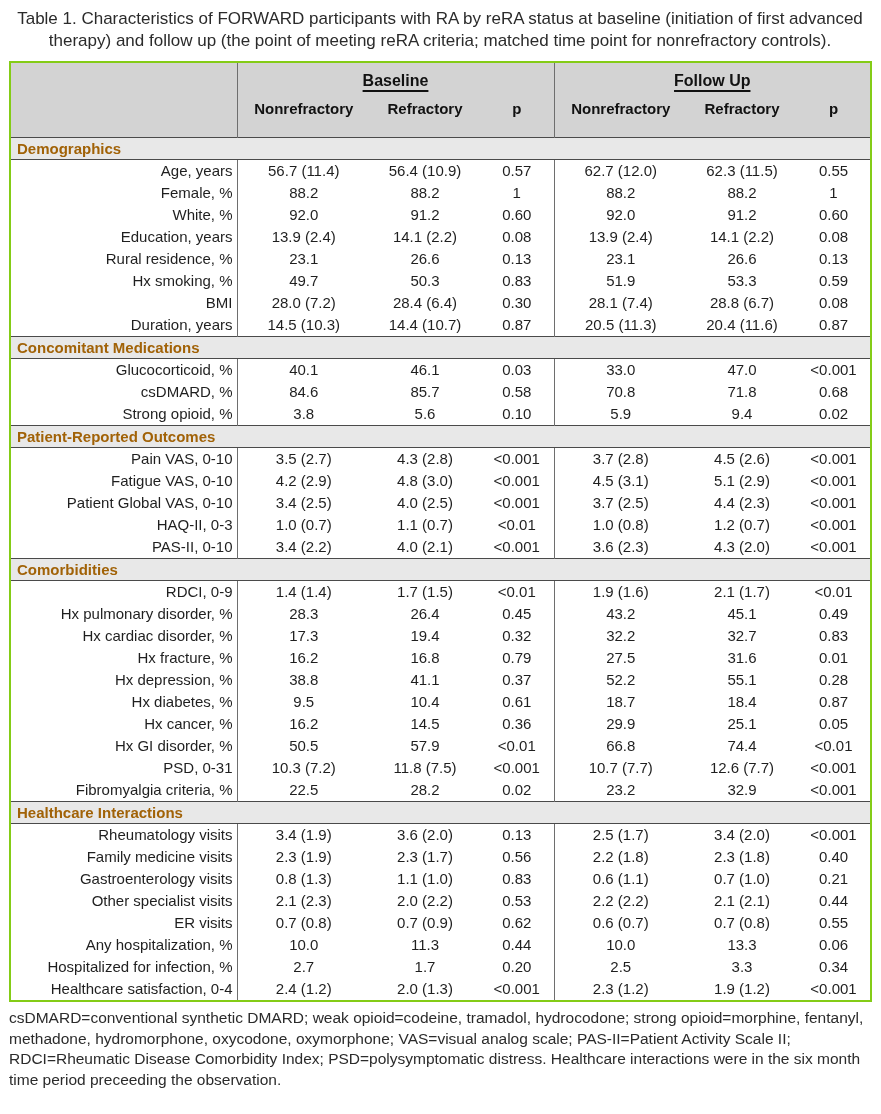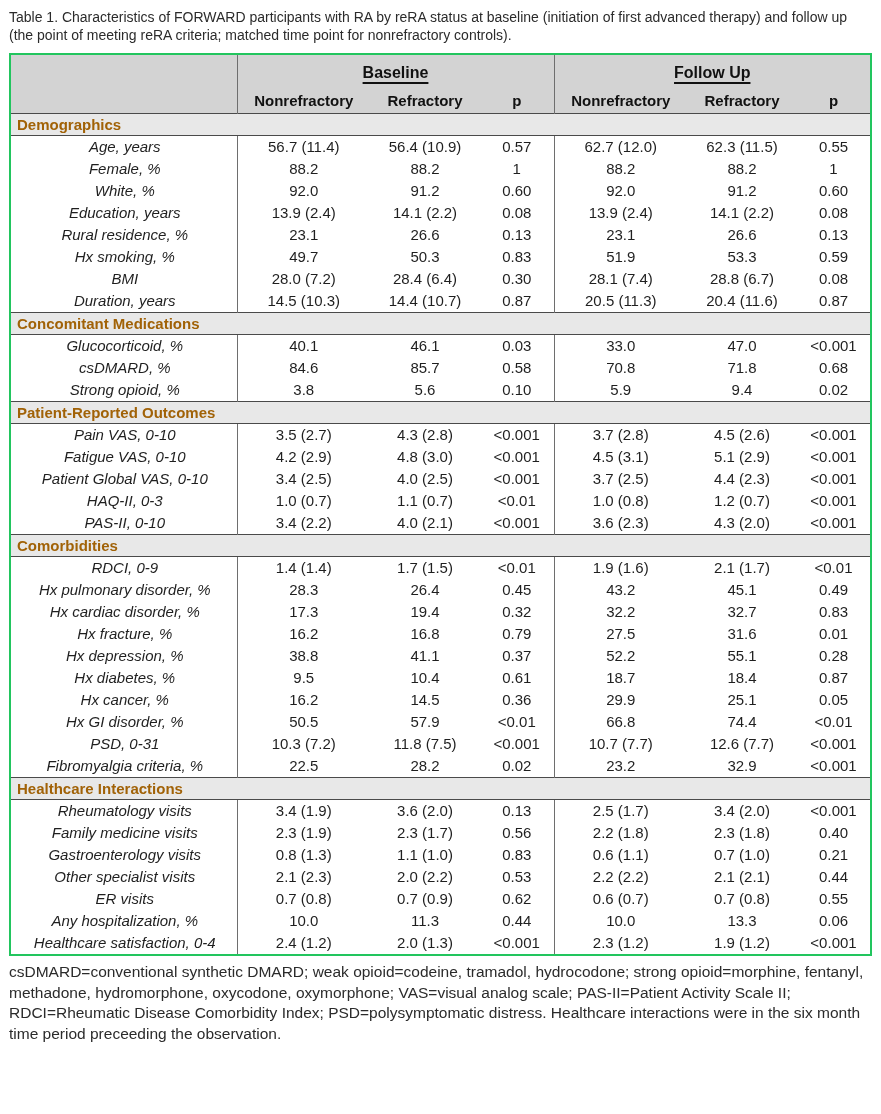--- a/index.html
+++ b/index.html
@@ -11,31 +11,32 @@
   }
   .page {
     width: 881px;
     height: 1114px;
     box-sizing: border-box;
     padding: 6px 10px 0 9px;
     background: #ffffff;
     overflow: hidden;
   }
   .caption {
-    font-size: 14px;
+    font-size: 17px;
     line-height: 1.32;
     color: #2b2b2b;
     margin: 2px 0 7px 0;
     max-width: 866px;
+    text-align: center;
   }
   table.data-table {
     border-collapse: collapse;
     table-layout: fixed;
     width: 861px;
-    border: 2px solid #22c55e;
+    border: 2px solid #84cc16;
     font-size: 15px;
     margin-top: 8px;
   }
   table.data-table th, table.data-table td {
     padding: 0 4px;
     overflow: hidden;
     white-space: nowrap;
   }
   thead th {
     background: #d3d3d3;
@@ -44,21 +45,21 @@
   }
   tr.group-header-row th {
     font-size: 16px;
     padding-top: 9px;
     padding-bottom: 2px;
     text-align: center;
   }
   tr.col-header-row th {
     font-size: 15px;
     padding-top: 8px;
-    padding-bottom: 4px;
+    padding-bottom: 20px;
     text-align: center;
   }
   .uline {
     text-decoration: underline;
     text-underline-offset: 4px;
     text-decoration-thickness: 2px;
   }
   tr.section td {
     background: #e8e8e8;
     font-weight: bold;
@@ -68,23 +69,22 @@
     border-bottom: 1px solid #4a4a4a;
     height: 21px;
     line-height: 21px;
     padding-left: 6px;
   }
   tbody td {
     height: 22px;
     line-height: 22px;
   }
   tbody td.label {
-    text-align: center;
+    text-align: right;
     padding-left: 6px;
-    font-style: italic;
   }
   tbody td.val {
     text-align: center;
   }
   .gstart {
     border-left: 1px solid #6e6e6e;
   }
   .footnote {
     font-size: 15.5px;
     line-height: 1.34;
@@ -424,20 +424,29 @@
         <tr>
           <td class="label">Any hospitalization, %</td>
           <td class="val gstart">10.0</td>
           <td class="val">11.3</td>
           <td class="val">0.44</td>
           <td class="val gstart">10.0</td>
           <td class="val">13.3</td>
           <td class="val">0.06</td>
         </tr>
         <tr>
+          <td class="label">Hospitalized for infection, %</td>
+          <td class="val gstart">2.7</td>
+          <td class="val">1.7</td>
+          <td class="val">0.20</td>
+          <td class="val gstart">2.5</td>
+          <td class="val">3.3</td>
+          <td class="val">0.34</td>
+        </tr>
+        <tr>
           <td class="label">Healthcare satisfaction, 0-4</td>
           <td class="val gstart">2.4 (1.2)</td>
           <td class="val">2.0 (1.3)</td>
           <td class="val">&lt;0.001</td>
           <td class="val gstart">2.3 (1.2)</td>
           <td class="val">1.9 (1.2)</td>
           <td class="val">&lt;0.001</td>
         </tr>
       </tbody>
   </table>

